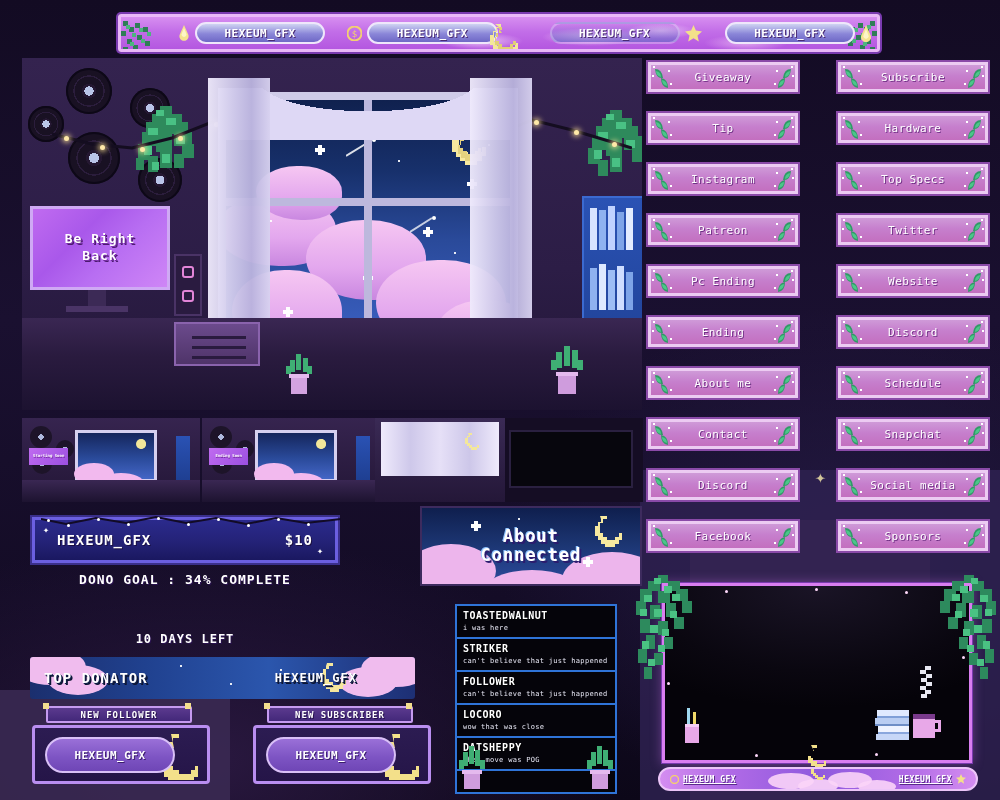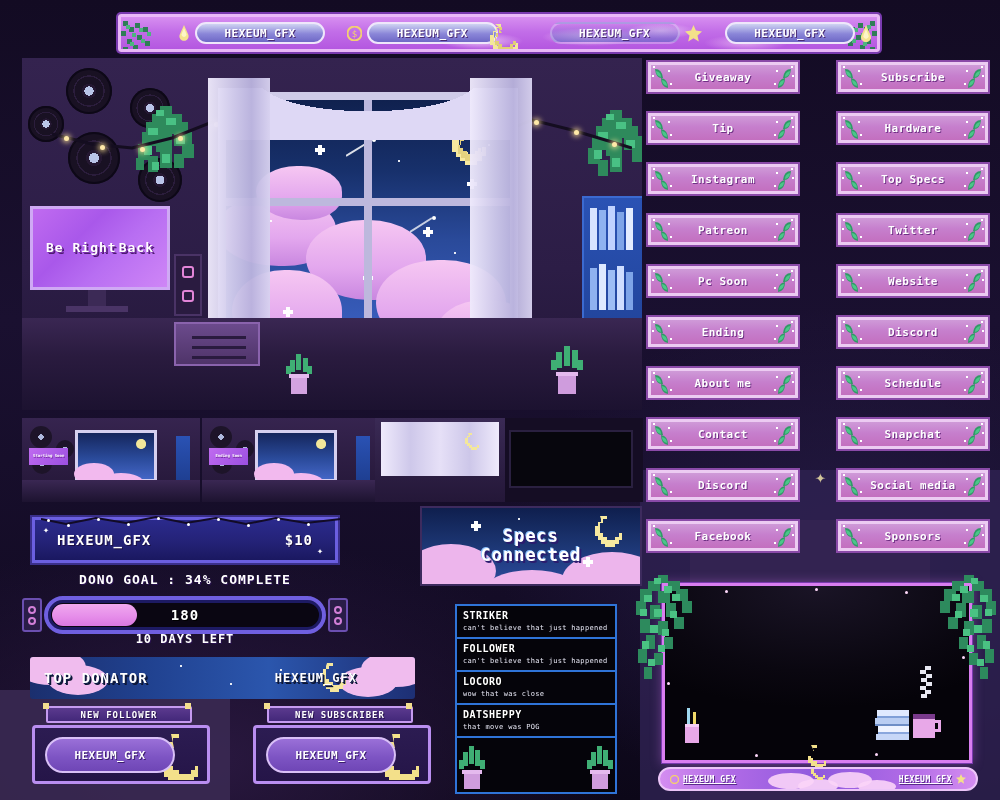--- a/index.html
+++ b/index.html
@@ -127,21 +127,21 @@
   .desk {
     position:absolute; left:0; right:0; bottom:0; height:92px;
     background: linear-gradient(180deg,#3a2753 0%, #2a1b3f 40%, #1c1230 100%);
   }
   .monitor {
     position:absolute; left:8px; top:148px; width:140px; height:84px;
     background: linear-gradient(135deg,#c06bf0 0%, #a958ea 35%, #b86ef2 60%, #cf86f6 100%);
     border:3px solid #cfa9f4;
   }
   .monitor .brb {
-    position:absolute; inset:0; display:flex; flex-direction:row;
+    position:absolute; inset:0; display:flex; flex-direction:column;
     align-items:center; justify-content:center; gap:2px;
   }
   .monitor .brb span {
     font-size:13px; font-weight:bold; color:#ffffff;
     text-shadow: 1px 1px 0 #7a2fa8, 2px 2px 0 #4c1a70;
     letter-spacing:1px; line-height:1.15;
   }
   .mon-stand { position:absolute; left:66px; top:232px; width:18px; height:16px; background:#3c2a56; }
   .mon-base  { position:absolute; left:44px; top:248px; width:62px; height:6px; background:#4a3466; }
   .speaker {
@@ -386,21 +386,21 @@
     justify-content:space-between; align-content:start;
   }
   .panel-btn {
     position:relative; height:30px;
     background: linear-gradient(180deg,#cf9ad8 0%, #c67fcd 45%, #c36fbf 100%);
     border:3px solid #eccbf2;
     box-shadow: 0 0 0 2px #8a4aa8;
     display:flex; align-items:center; justify-content:center;
   }
   .panel-btn span {
-    font-size:11px; color:#ffffff; font-weight:bold; letter-spacing:.5px;
+    font-size:11px; color:#ffffff; font-weight:normal; letter-spacing:.5px;
     text-shadow:1px 1px 0 #6f3185;
   }
   .pb-leaf { position:absolute; top:1px; height:26px; width:22px; pointer-events:none; }
   .pb-leaf.l { left:1px; }
   .pb-leaf.r { right:1px; }
 
   svg { display:block; }
 </style>
 </head>
 <body>
@@ -765,21 +765,21 @@
     <div class="sc-cloud" style="left:60px;top:62px;width:100px;height:46px;"></div>
     <div class="star s4" style="left:52px;top:16px;"></div>
     <div class="star s4" style="left:164px;top:52px;"></div>
     <div class="star s2" style="left:96px;top:10px;"></div>
     <div class="sc-moon">
       <svg width="34" height="34" viewBox="0 0 34 34">
         <path d="M10 2 h7 v3 h-4 v4 h-3 v10 h3 v4 h4 v3 h8 v-3 h4 v-4 h3 v7 h-3 v4 h-4 v3 h-10 v-3 h-4 v-4 h-3 v-4 h-3 v-10 h3 v-4 h3 v-3 z" fill="#f7e99f"></path>
       </svg>
     </div>
     <div class="sc-text">
-      <span>Specs</span>
+      <span>About</span>
       <span>Connected</span>
     </div>
   </div>
 
   <div class="dono-ticker">
     <div class="dt-lights">
       <svg width="300" height="12" viewBox="0 0 300 12" style="position:absolute;left:0;top:0;">
         <polyline points="0,4 25,9 55,3 85,8 115,2 145,8 175,3 205,9 235,3 265,8 300,4" fill="none" stroke="#120b26" stroke-width="2"></polyline>
       </svg>
       <div class="dt-dot" style="left:6px;top:4px;"></div>
@@ -794,34 +794,20 @@
         <div class="dt-dot" style="left:266px;top:8px;"></div>
     </div>
     <div class="spark" style="left:8px;top:5px;">✦</div>
     <div class="spark" style="right:12px;bottom:4px;">✦</div>
     <span>HEXEUM_GFX</span>
     <span>$10</span>
   </div>
 
   <div class="goal-label">DONO GOAL : 34% COMPLETE</div>
 
-  <div class="goal-bar-wrap">
-    <div class="goal-cap">
-        <i></i>
-        <i></i>
-      </div>
-    <div class="goal-bar">
-      <div class="goal-fill" id="goal-fill" style="width: calc(34% - 8px);"></div>
-      <div class="goal-num">180</div>
-    </div>
-    <div class="goal-cap">
-        <i></i>
-        <i></i>
-      </div>
-  </div>
   <div class="goal-days">10 DAYS LEFT</div>
 
   <div class="topdonator">
     <div class="td-cloud" style="left:-14px;top:-8px;width:70px;height:36px;"></div>
     <div class="td-cloud" style="left:18px;top:8px;width:60px;height:30px;"></div>
     <div class="td-cloud" style="right:-16px;top:-6px;width:70px;height:36px;"></div>
     <div class="td-cloud" style="right:18px;top:10px;width:58px;height:30px;"></div>
     <div class="star s2" style="left:150px;top:8px;"></div>
     <div class="star s2" style="left:200px;top:26px;"></div>
     <div class="star s2" style="left:250px;top:12px;"></div>
@@ -864,20 +850,24 @@
           <path d="M16 2 h8 v4 h-6 v4 h-4 v5 h-3 v14 h3 v5 h4 v4 h6 v4 h12 v-4 h4 v-4 h3 v11 h-4 v5 h-6 v4 h-14 v-4 h-6 v-5 h-4 v-5 h-3 v-14 h3 v-5 h4 v-5 h6 z" fill="#f3e08a"></path>
         </svg>
       </div>
       <div class="a-chip">
         <span>HEXEUM_GFX</span>
       </div>
     </div>
   </div>
 
   <div class="chatbox">
+    <div class="chat-msg">
+      <span class="chat-user">TOASTEDWALNUT</span>
+      <span class="chat-text">i was here</span>
+    </div>
     <div class="chat-msg">
       <span class="chat-user">STRIKER</span>
       <span class="chat-text">can't believe that just happened</span>
     </div>
     <div class="chat-msg">
       <span class="chat-user">FOLLOWER</span>
       <span class="chat-text">can't believe that just happened</span>
     </div>
     <div class="chat-msg">
       <span class="chat-user">LOCORO</span>
@@ -1384,21 +1374,21 @@
             <g fill="#ffffff">
               <rect x="1" y="0" width="2" height="2"></rect>
               <rect x="0" y="9" width="2" height="2"></rect>
               <rect x="16" y="4" width="2" height="2"></rect>
               <rect x="18" y="17" width="2" height="2"></rect>
             </g>
           </svg>
         </span>
       </div>
     <div class="panel-btn">
-      <span>Pc Soon</span>
+      <span>Pc Ending</span>
     <span class="pb-leaf l">
           <svg width="22" height="26" viewBox="0 0 22 26">
             <g fill="#2f9a66">
               <path d="M3 3 q7 0 8 9 q-7 1 -8 -9 z"></path>
               <path d="M9 12 q7 1 7 10 q-7 -1 -7 -10 z"></path>
             </g>
             <g fill="#4cc68a">
               <path d="M4 5 q5 1 5 6 q-5 -1 -5 -6 z"></path>
               <path d="M10 14 q5 1 5 6 q-5 -1 -5 -6 z"></path>
             </g>

